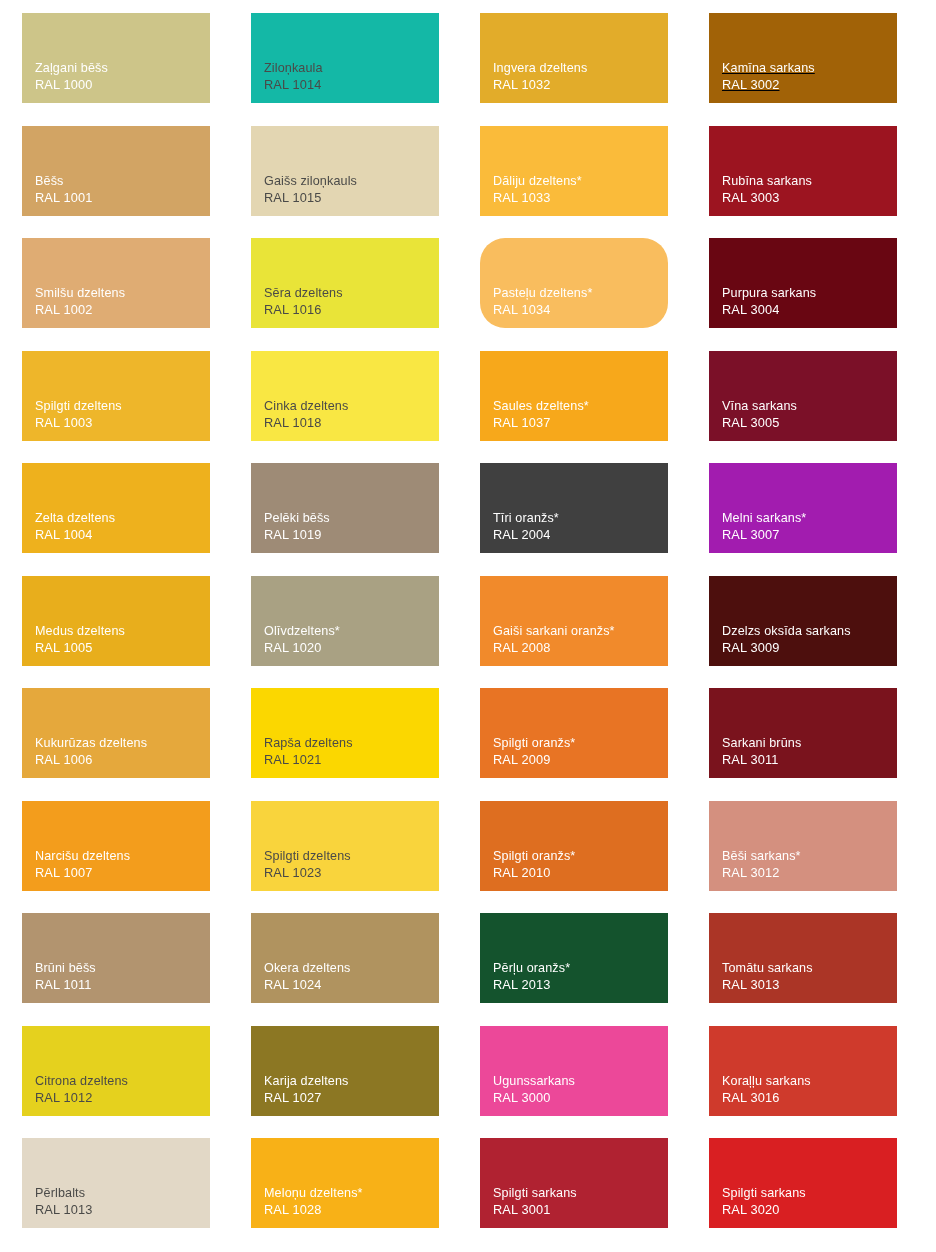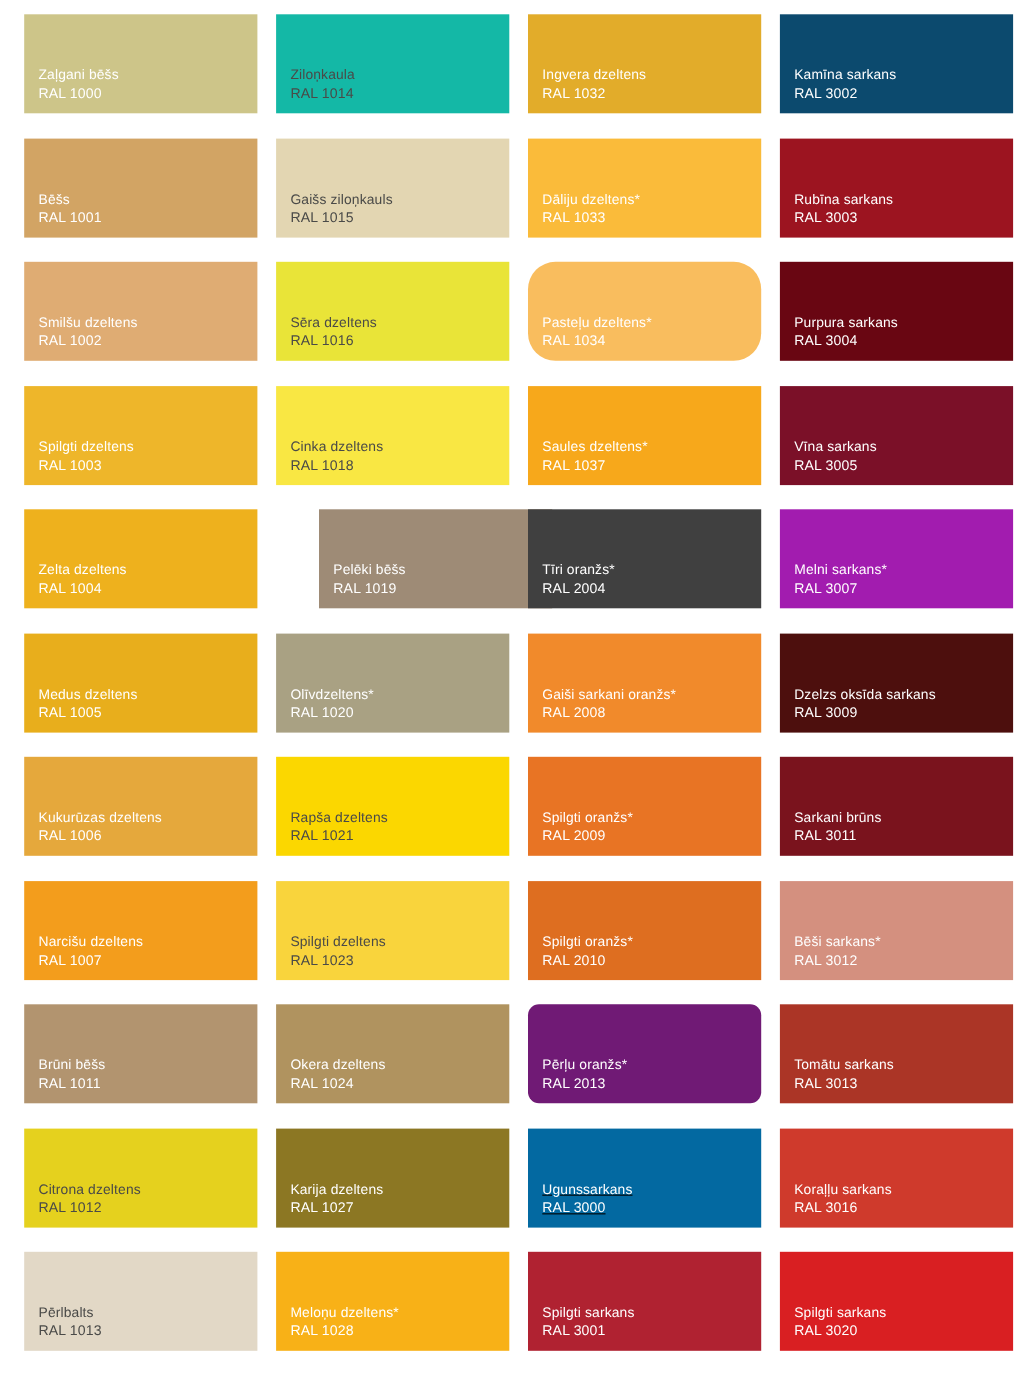--- a/index.html
+++ b/index.html
@@ -18,21 +18,21 @@
     grid-template-columns: repeat(4, 212px);
     grid-template-rows: repeat(12, 90px);
     column-gap: 17px;
     row-gap: 22.5px;
     padding: 13px 0 0 22px;
     width: 936px;
   }
 
   .swatch {
     position: relative;
-    width: 212px;
+    width: 188px;
     height: 90px;
     display: flex;
     flex-direction: column;
     justify-content: flex-end;
     padding: 0 0 9px 13px;
     overflow: hidden;
     line-height: 1.32;
   }
 
   .swatch-name {
@@ -65,21 +65,21 @@
       <div class="swatch-code">RAL 1000</div>
     </div>
     <div class="swatch text-dark" style="background-color: #14b8a6;">
       <div class="swatch-name">Ziloņkaula</div>
       <div class="swatch-code">RAL 1014</div>
     </div>
     <div class="swatch text-light" style="background-color: rgb(226, 172, 42);">
       <div class="swatch-name">Ingvera dzeltens</div>
       <div class="swatch-code">RAL 1032</div>
     </div>
-    <div class="swatch text-light" style="background-color: #0c4a6e;">
+    <div class="swatch text-light" style="background-color: #a16207; text-decoration: underline;">
       <div class="swatch-name">Kamīna sarkans</div>
       <div class="swatch-code">RAL 3002</div>
     </div>
     <div class="swatch text-light" style="background-color: rgb(210, 164, 100);">
       <div class="swatch-name">Bēšs</div>
       <div class="swatch-code">RAL 1001</div>
     </div>
     <div class="swatch text-dark" style="background-color: rgb(227, 214, 178);">
       <div class="swatch-name">Gaišs ziloņkauls</div>
       <div class="swatch-code">RAL 1015</div>
@@ -121,21 +121,21 @@
       <div class="swatch-code">RAL 1037</div>
     </div>
     <div class="swatch text-light" style="background-color: rgb(123, 16, 40);">
       <div class="swatch-name">Vīna sarkans</div>
       <div class="swatch-code">RAL 3005</div>
     </div>
     <div class="swatch text-light" style="background-color: rgb(238, 177, 29);">
       <div class="swatch-name">Zelta dzeltens</div>
       <div class="swatch-code">RAL 1004</div>
     </div>
-    <div class="swatch text-light" style="background-color: rgb(158, 139, 118); margin-left: 39px;">
+    <div class="swatch text-light" style="background-color: rgb(158, 139, 118);">
       <div class="swatch-name">Pelēki bēšs</div>
       <div class="swatch-code">RAL 1019</div>
     </div>
     <div class="swatch text-light" style="background-color: #404040;">
       <div class="swatch-name">Tīri oranžs*</div>
       <div class="swatch-code">RAL 2004</div>
     </div>
     <div class="swatch text-light" style="background-color: #a21caf;">
       <div class="swatch-name">Melni sarkans*</div>
       <div class="swatch-code">RAL 3007</div>
@@ -189,37 +189,37 @@
       <div class="swatch-code">RAL 3012</div>
     </div>
     <div class="swatch text-light" style="background-color: rgb(178, 148, 111);">
       <div class="swatch-name">Brūni bēšs</div>
       <div class="swatch-code">RAL 1011</div>
     </div>
     <div class="swatch text-light" style="background-color: rgb(176, 147, 95);">
       <div class="swatch-name">Okera dzeltens</div>
       <div class="swatch-code">RAL 1024</div>
     </div>
-    <div class="swatch text-light" style="background-color: #701a75; border-radius: 10px;">
+    <div class="swatch text-light" style="background-color: #14532d;">
       <div class="swatch-name">Pērļu oranžs*</div>
       <div class="swatch-code">RAL 2013</div>
     </div>
     <div class="swatch text-light" style="background-color: rgb(171, 53, 38);">
       <div class="swatch-name">Tomātu sarkans</div>
       <div class="swatch-code">RAL 3013</div>
     </div>
     <div class="swatch text-dark" style="background-color: rgb(229, 209, 30);">
       <div class="swatch-name">Citrona dzeltens</div>
       <div class="swatch-code">RAL 1012</div>
     </div>
     <div class="swatch text-light" style="background-color: rgb(140, 119, 35);">
       <div class="swatch-name">Karija dzeltens</div>
       <div class="swatch-code">RAL 1027</div>
     </div>
-    <div class="swatch text-light" style="background-color: #0369a1; text-decoration: underline;">
+    <div class="swatch text-light" style="background-color: #ec4899;">
       <div class="swatch-name">Ugunssarkans</div>
       <div class="swatch-code">RAL 3000</div>
     </div>
     <div class="swatch text-light" style="background-color: rgb(207, 58, 44);">
       <div class="swatch-name">Koraļļu sarkans</div>
       <div class="swatch-code">RAL 3016</div>
     </div>
     <div class="swatch text-dark" style="background-color: rgb(226, 216, 198);">
       <div class="swatch-name">Pērlbalts</div>
       <div class="swatch-code">RAL 1013</div>

